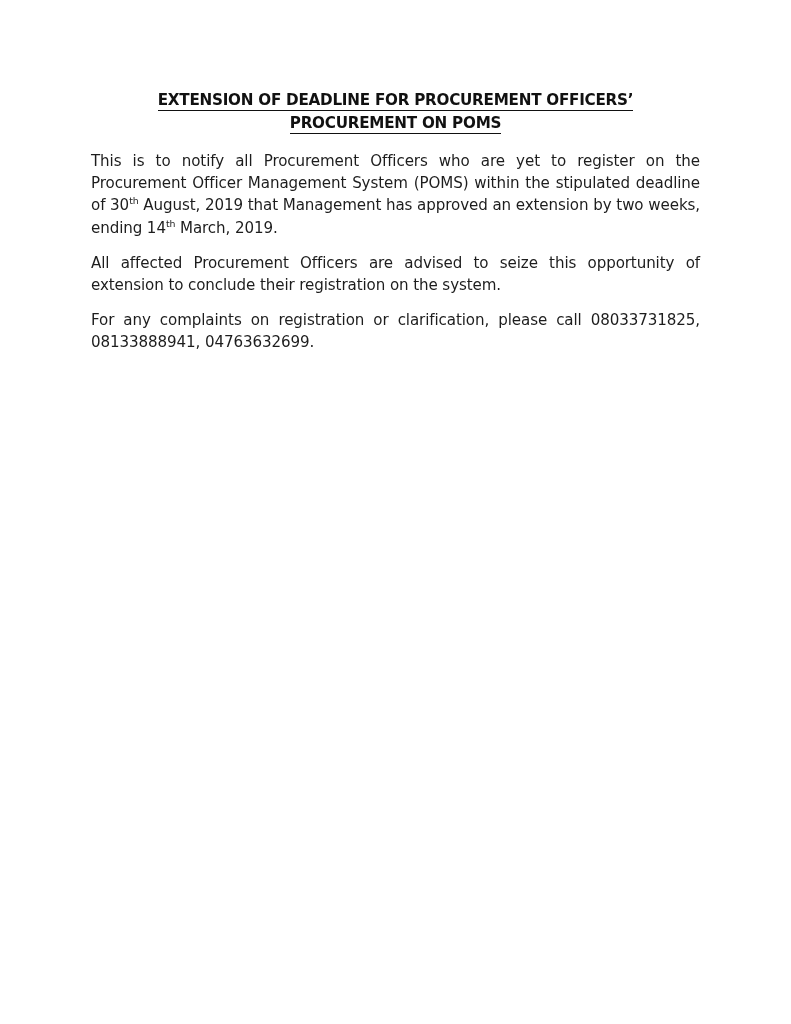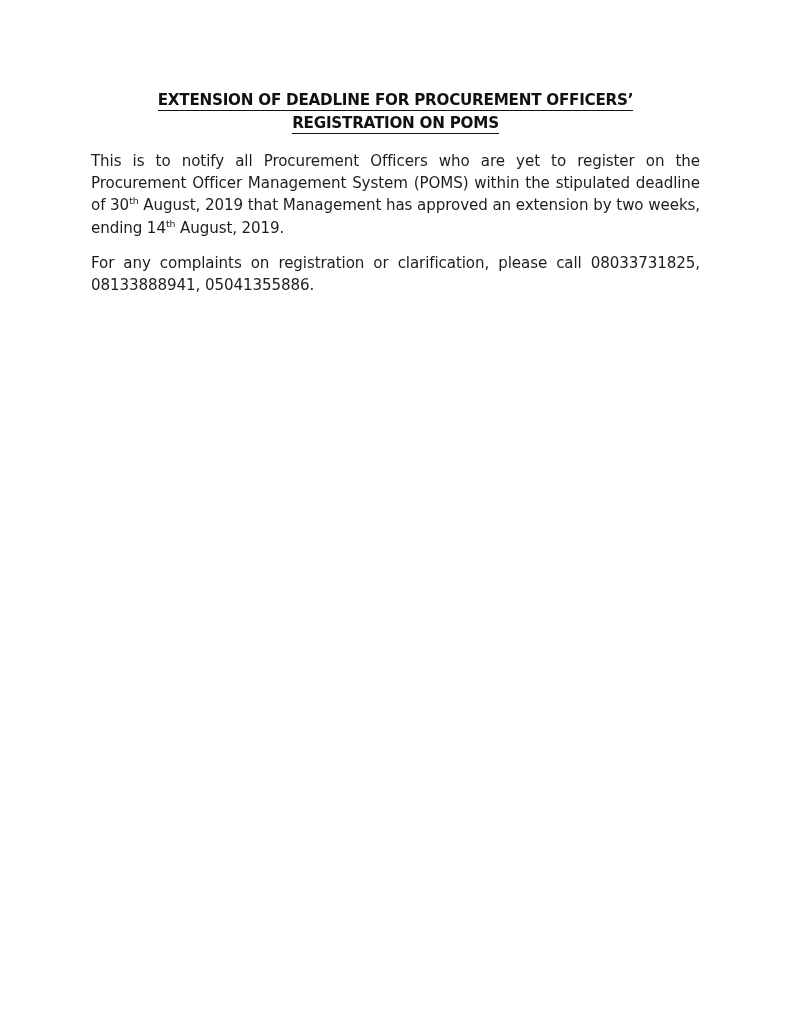--- a/index.html
+++ b/index.html
@@ -78,22 +78,23 @@
   }
 </style>
 </head>
 <body>
 
 <div class="page">
   <div class="content">
 
     <h1 class="doc-title">
       <span class="title-line"><span class="title-underline">EXTENSION OF DEADLINE FOR PROCUREMENT OFFICERS’</span></span>
-      <span class="title-line"><span class="title-underline">REGISTRATION ON POMS</span></span>
+      <span class="title-line"><span class="title-underline">PROCUREMENT ON POMS</span></span>
     </h1>
 
-    <p class="body-par"><span>This is to notify all Procurement Officers who are yet to register on the Procurement Officer Management System (POMS) within the stipulated deadline of 30</span><sup class="ord">th</sup><span> August, 2019 that Management has approved an extension by two weeks, ending 14</span><sup class="ord">th</sup><span> August, 2019.</span></p>
+    <p class="body-par"><span>This is to notify all Procurement Officers who are yet to register on the Procurement Officer Management System (POMS) within the stipulated deadline of 30</span><sup class="ord">th</sup><span> August, 2019 that Management has approved an extension by two weeks, ending 14</span><sup class="ord">th</sup><span> March, 2019.</span></p>
 
+    <p class="body-par">All affected Procurement Officers are advised to seize this opportunity of extension to conclude their registration on the system.</p>
 
-    <p class="body-par">For any complaints on registration or clarification, please call 08033731825, 08133888941, 05041355886.</p>
+    <p class="body-par">For any complaints on registration or clarification, please call 08033731825, 08133888941, 04763632699.</p>
 
   </div>
 </div>
 
 </body></html>

